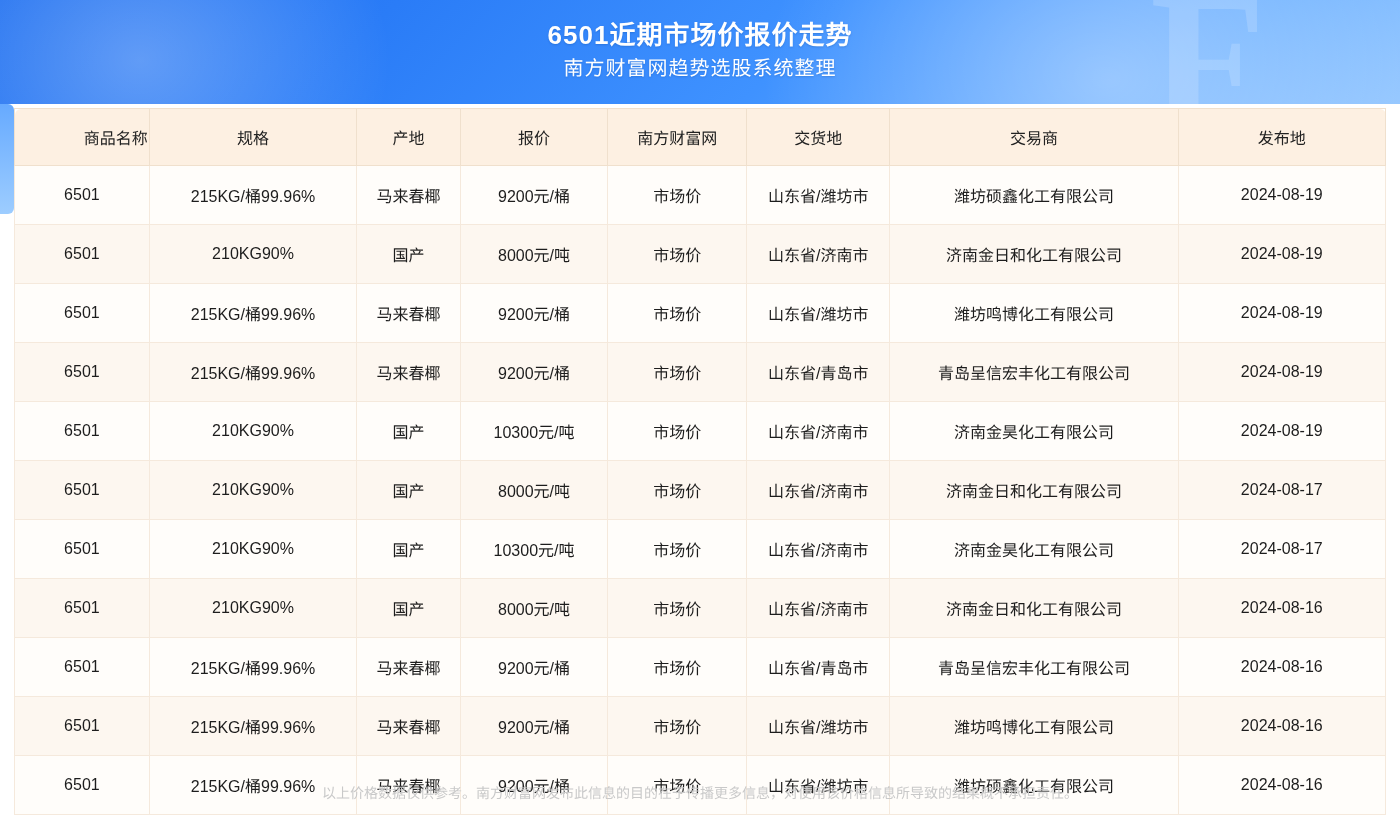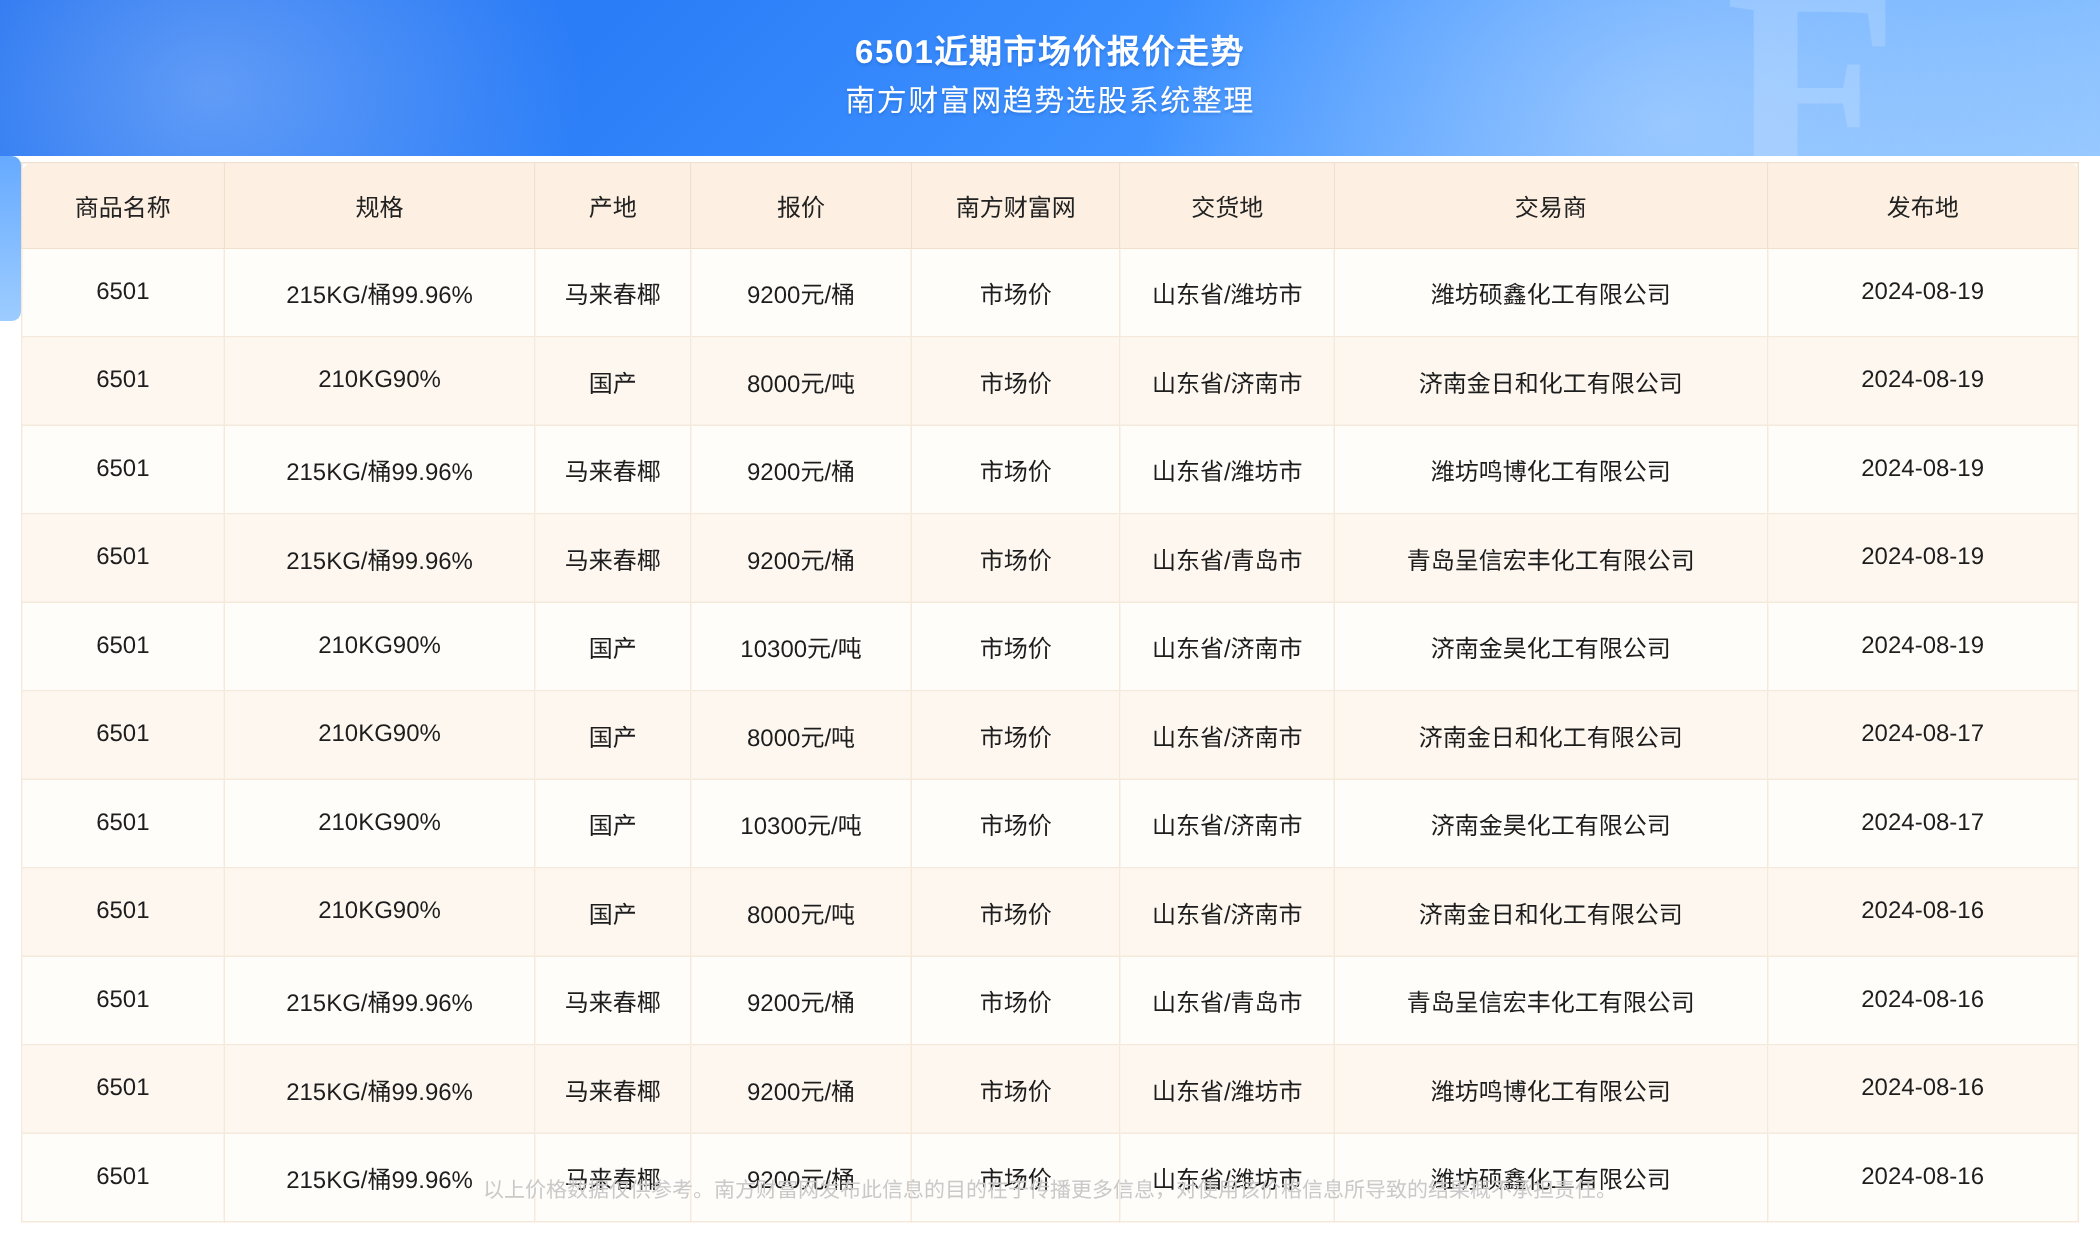--- a/index.html
+++ b/index.html
@@ -78,21 +78,21 @@
   }
 
   .titles {
     position: relative;
     z-index: 3;
     padding-top: 18px;
     text-align: center;
     color: #ffffff;
   }
   .title-main {
-    font-size: 22px;
+    font-size: 26px;
     font-weight: bold;
     letter-spacing: 1px;
     line-height: 34px;
     text-shadow: 0 1px 2px rgba(0,60,140,0.25);
   }
   .title-sub {
     font-size: 20px;
     font-weight: normal;
     letter-spacing: 1px;
     line-height: 32px;
@@ -145,21 +145,21 @@
   thead th {
     background: #fdf0e2;
     color: #222222;
     font-size: 16px;
     font-weight: normal;
     height: 54px;
     border: 1px solid #f0e0cd;
     text-align: center;
     position: relative;
   }
-  thead th:first-child { border-top-left-radius: 6px; border-left: 1px solid #f0e0cd; }
+  thead th:first-child { border-top-left-radius: 6px; border-left: 1px solid #f0e0cd; text-align: right; }
   thead th:last-child { border-top-right-radius: 6px; }
 
   tbody td {
     height: 56px;
     font-size: 16px;
     color: #1d1d1d;
     text-align: center;
     border: 1px solid #f5e9dc;
     background: #fffdfa;
     white-space: nowrap;

